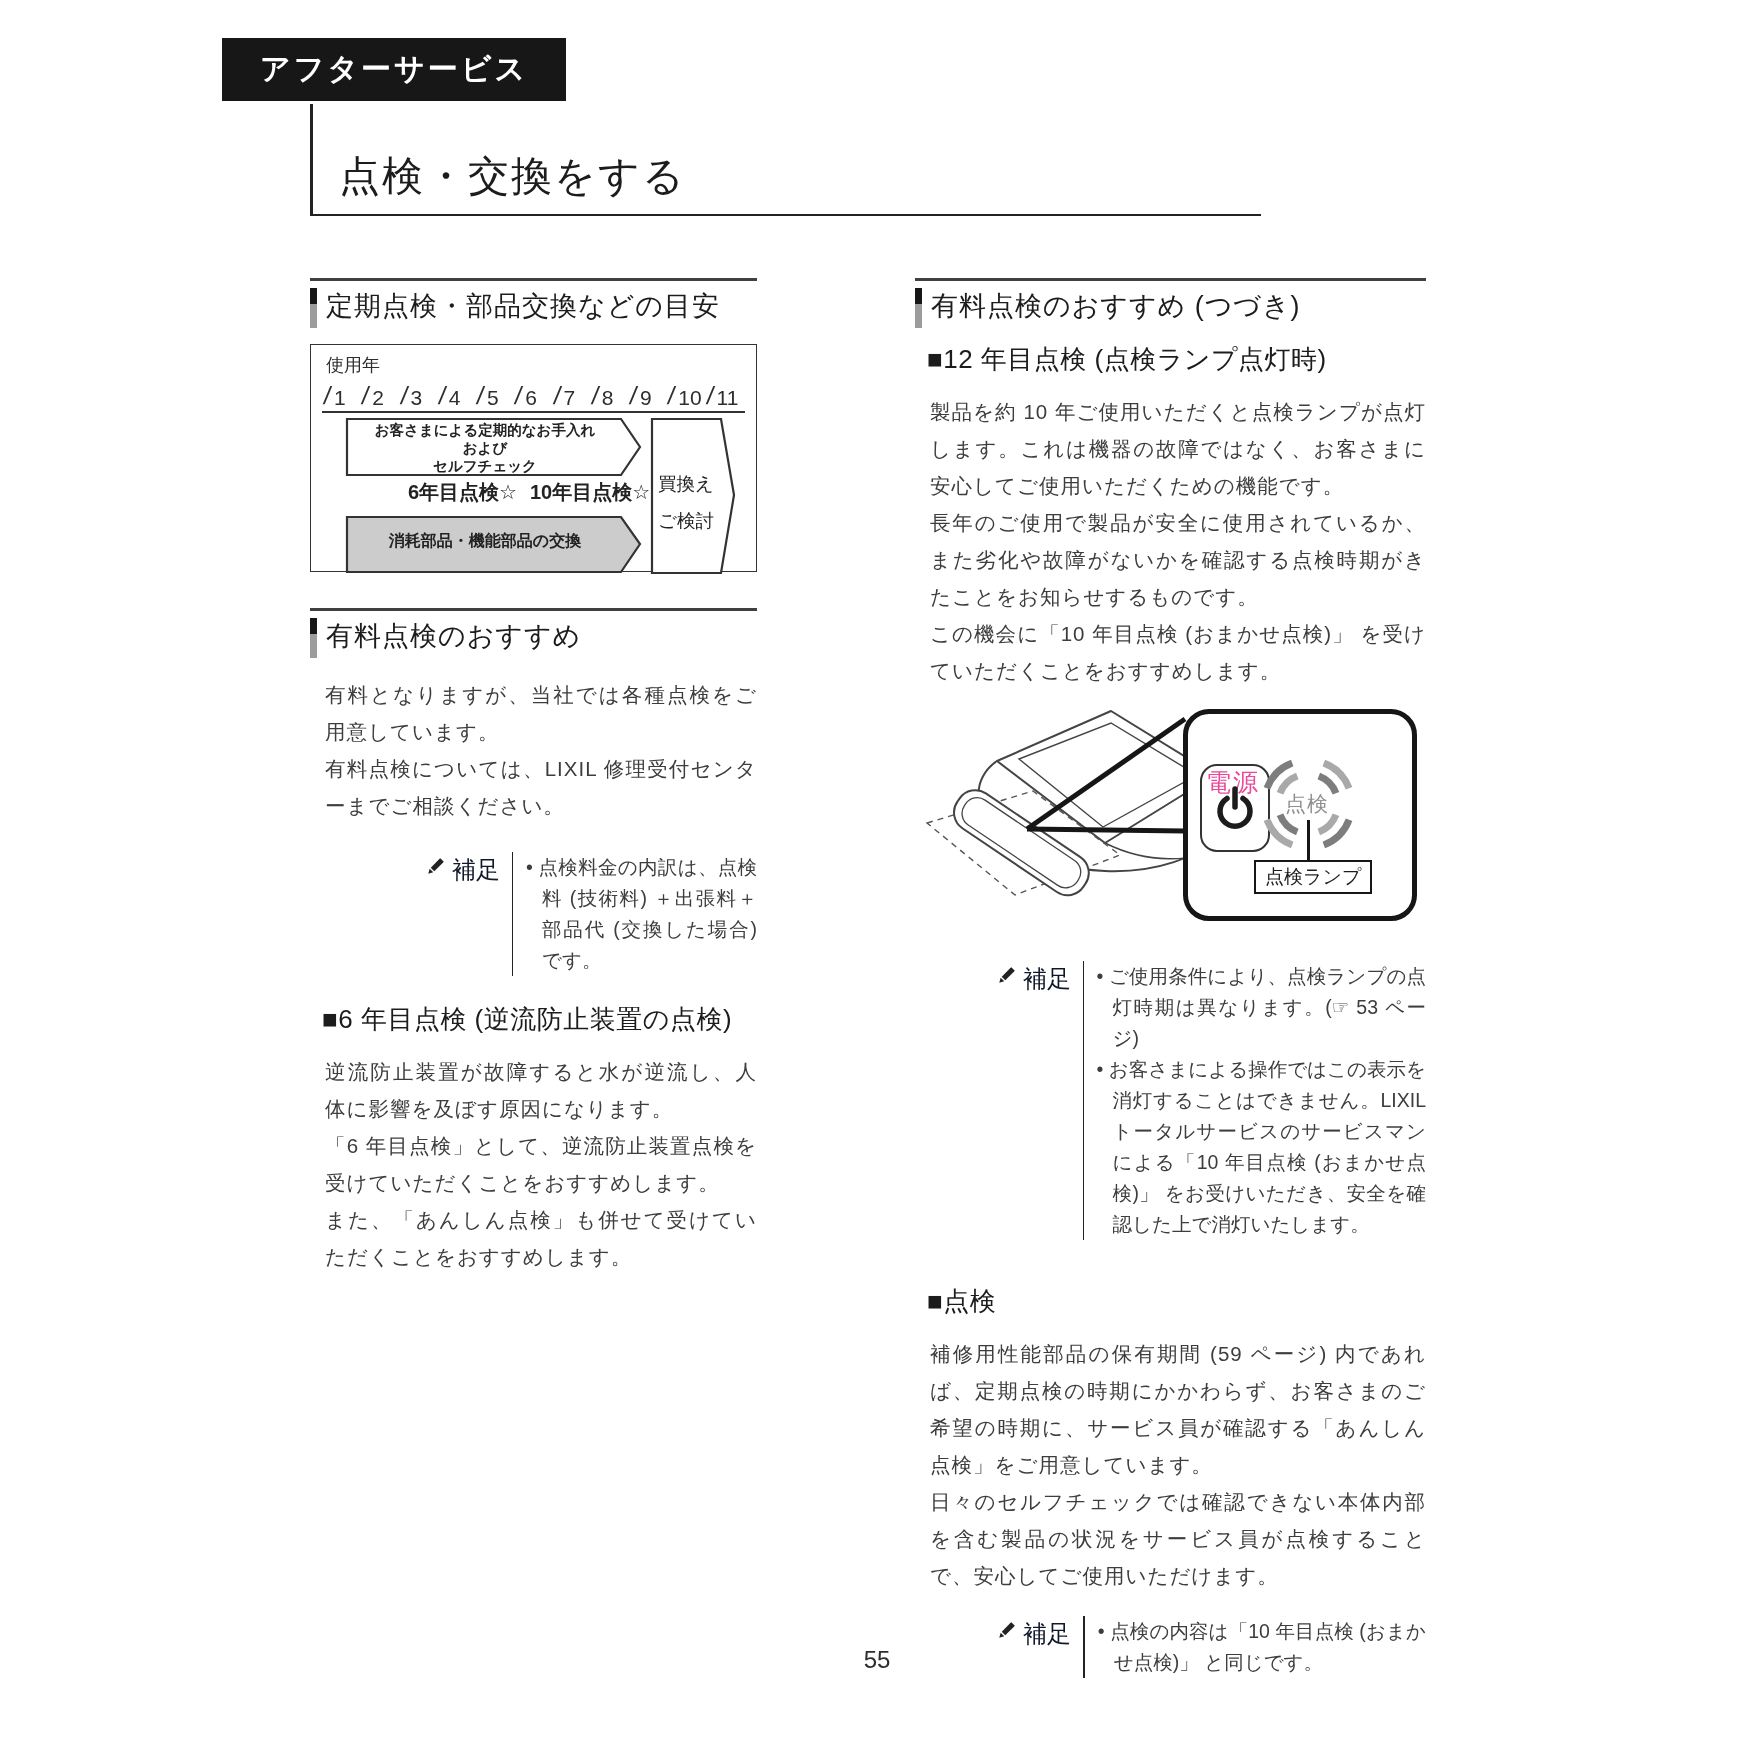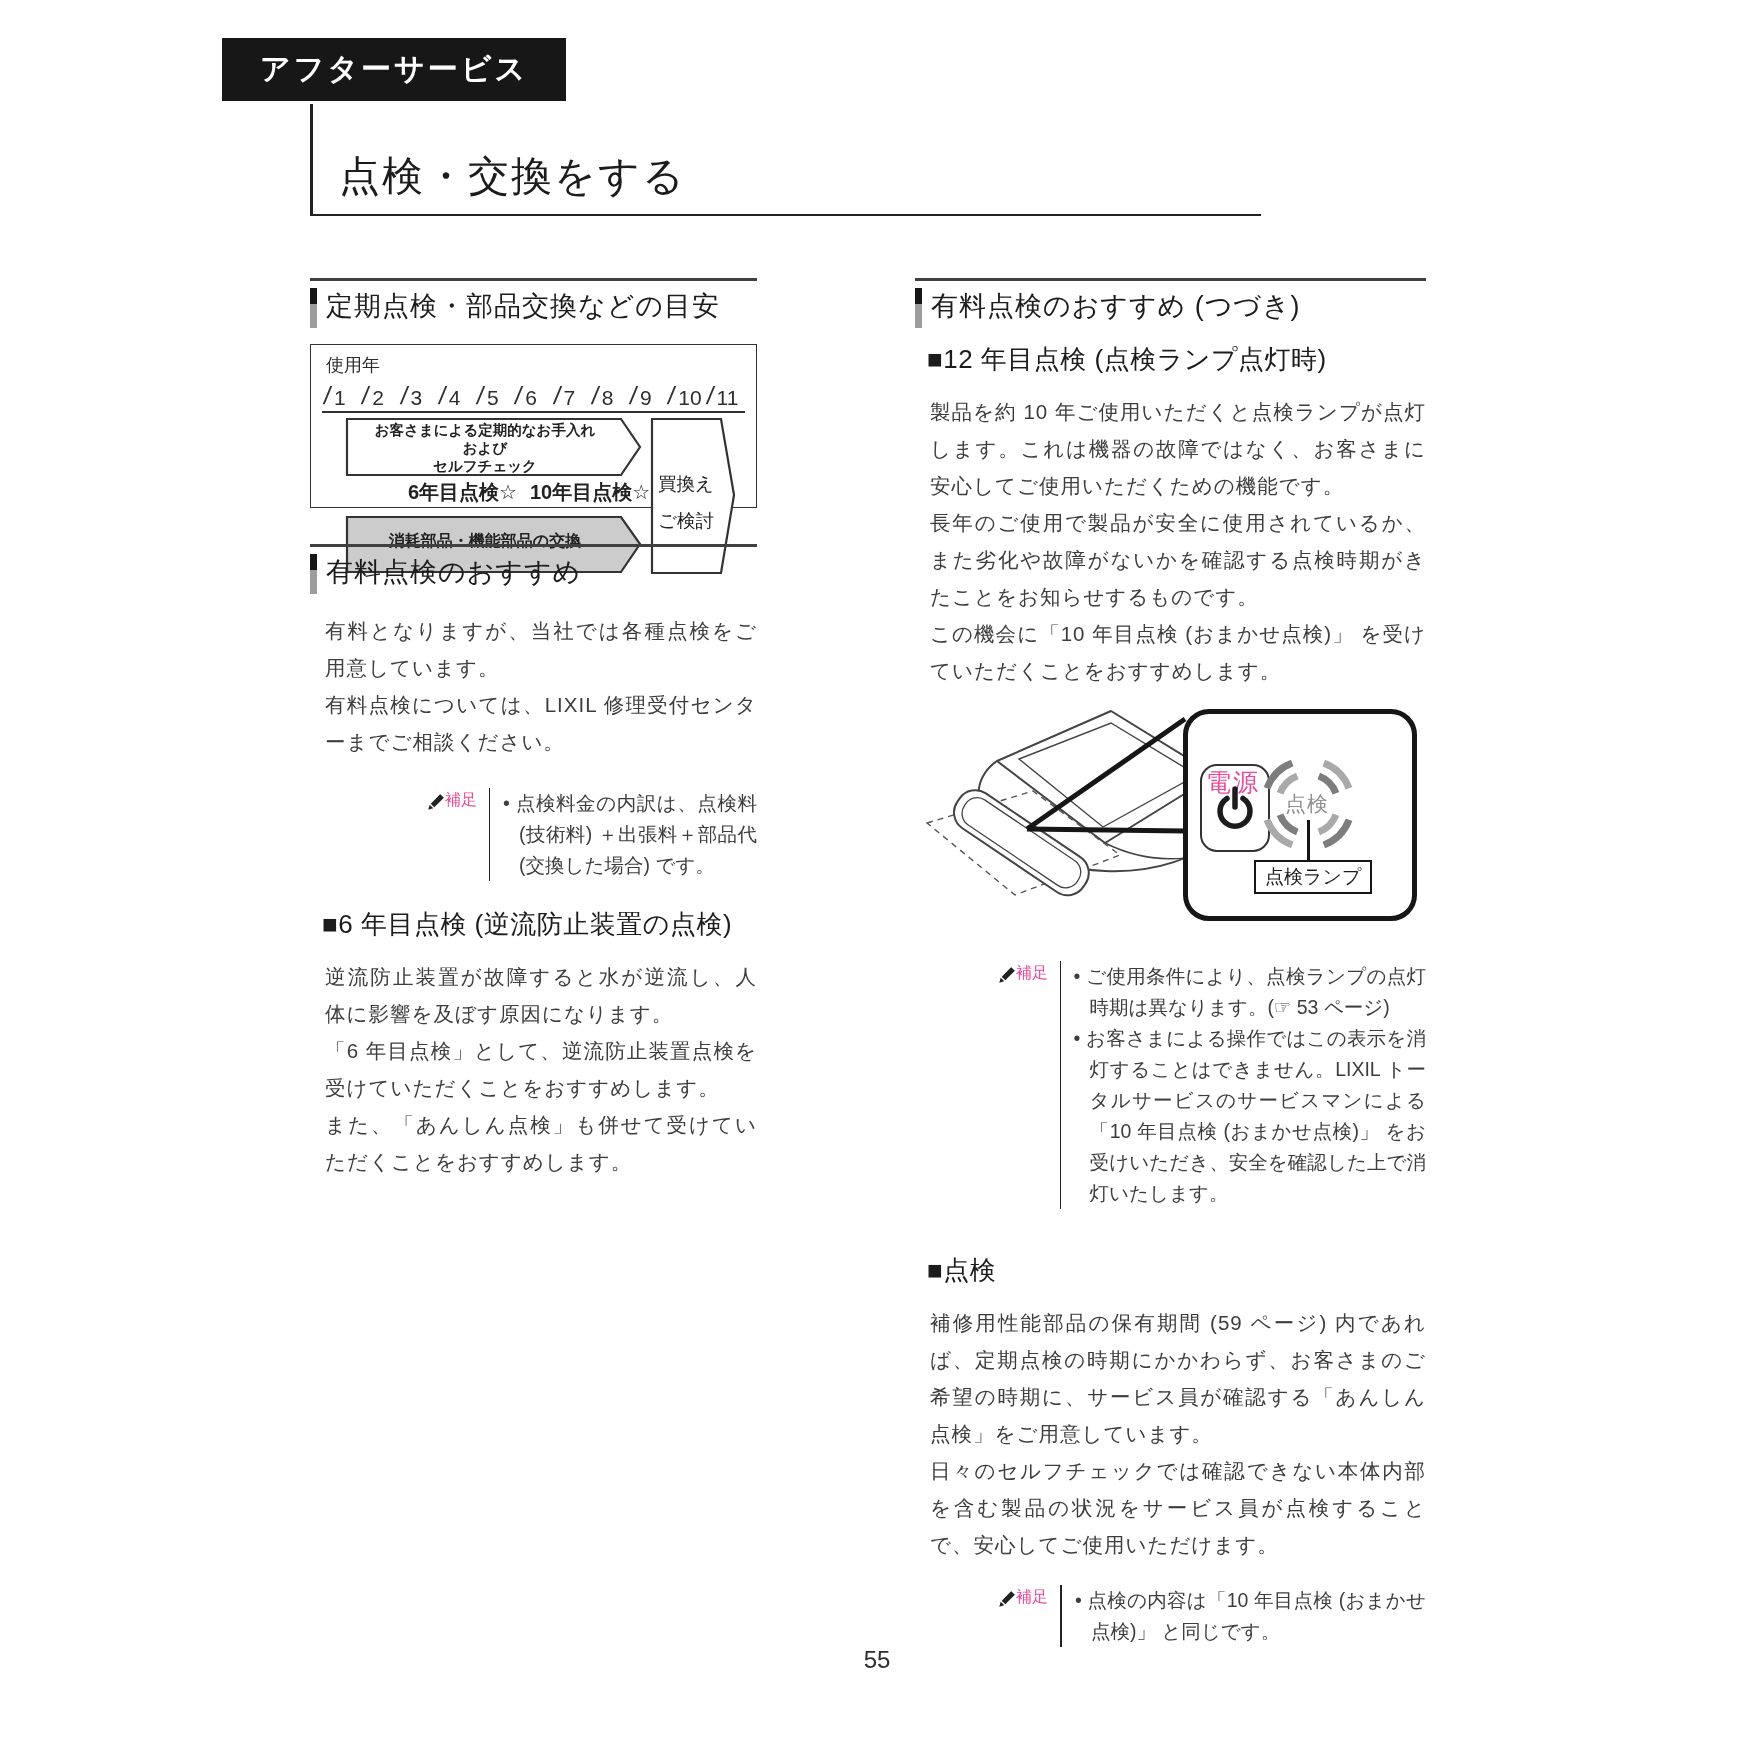--- a/index.html
+++ b/index.html
@@ -25,31 +25,31 @@
            background:linear-gradient(#161616 0 16px,#9c9c9c 16px);}
   .sub-h{font-size:26px;color:#1c1c1c;letter-spacing:0.5px;margin:26px 0 0 12px;}
 
   
   .body-txt{margin:16px 0 0 15px;}
   .body-txt p{margin:0;font-size:20.5px;line-height:37px;color:#3d3d3d;
               text-align:justify;letter-spacing:1px;}
 
   
   .note{display:flex;margin-top:28px;margin-left:auto;}
-  .note-head{display:flex;align-items:flex-start;white-space:nowrap;
-             font-size:16px;color:#ec4899;padding:2px 12px 0 0;}
+  .note-head{display:flex;align-items:flex-start;gap:7px;white-space:nowrap;
+             font-size:24px;color:#0f172a;padding:2px 12px 0 0;}
   .note-div{width:3px;background:#222;}
   .note-body{padding-left:13px;}
   .note-item{font-size:19.5px;line-height:31px;color:#3d3d3d;text-align:justify;
              padding-left:16px;text-indent:-16px;}
   .note-item::before{content:"• ";}
   .pencil{margin-top:3px;}
 
   
-  .diagram{margin-top:14px;border:1.5px solid #333;padding:8px 11px 10px 11px;box-sizing:border-box;height:164px;}
+  .diagram{margin-top:14px;border:1.5px solid #333;padding:8px 11px 10px 11px;box-sizing:border-box;height:228px;}
   .d-use{font-size:18px;color:#2e2e2e;margin-left:4px;}
   .d-years{display:flex;border-bottom:2px solid #333;padding:2px 0 1px 2px;margin-top:2px;}
   .d-yr{flex:1;display:flex;align-items:flex-end;font-size:21px;color:#2e2e2e;}
   .d-sl{font-style:normal;font-size:25px;margin-right:3px;color:#2e2e2e;transform:skewX(-8deg);}
   .d-content{position:relative;height:158px;margin-top:4px;}
   .d-svg{position:absolute;left:0;top:0;}
   .d-care{position:absolute;left:25px;top:4px;width:276px;text-align:center;
           font-size:14.5px;font-weight:bold;line-height:18px;color:#222;}
   .d-checks{position:absolute;left:0;top:62px;width:330px;font-size:20px;font-weight:bold;color:#222;}
   .d-chk6{position:absolute;left:86px;top:0;}

